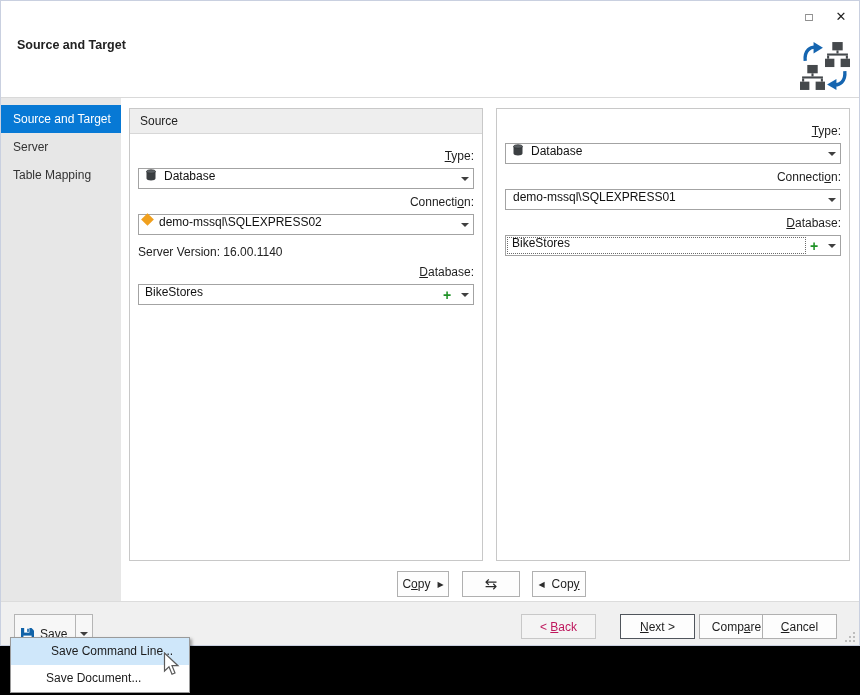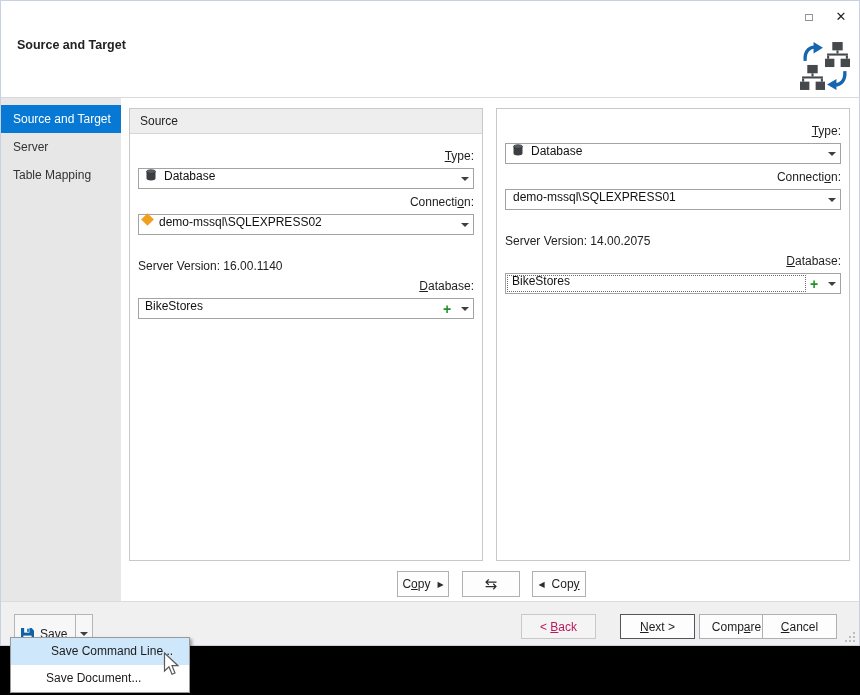--- a/index.html
+++ b/index.html
@@ -37,21 +37,21 @@
   .combo .ico { display:inline-flex; margin-left:6px; }
   .combo .txt { margin-left:7px; white-space:nowrap; }
   .combo .txt-indent { }
   .arrow-zone { position:absolute; right:0; top:0; width:17px; height:19px;
                 display:flex; align-items:center; justify-content:center; }
   .tri-down { width:0; height:0; border-left:4px solid transparent; border-right:4px solid transparent;
               border-top:4px solid #3f3f3f; }
   .diamond { width:9px; height:9px; background:#f0a01e; transform:rotate(45deg); margin-left:4px; }
   .plus-zone { position:absolute; right:19px; top:0; height:19px; width:14px; display:flex;
                align-items:center; justify-content:center; color:#1f9226; font-weight:bold; font-size:14px; }
-  .server-version { font-size:12px; color:#222; margin:24px 0 1px 0; }
+  .server-version { font-size:12px; color:#222; margin:10px 0 1px 0; }
   .focus-rect { position:absolute; left:1px; top:1px; bottom:1px; right:34px; border:1px dotted #6b6b6b; }
   
   .btn { position:absolute; background:#fdfdfd; border:1px solid #b0b0b0; font-size:12px; color:#1e1e1e;
          display:flex; align-items:center; justify-content:center; gap:7px; }
   .btn-copy-right { left:396px; top:570px; width:52px; height:26px; }
   .btn-swap { left:461px; top:570px; width:58px; height:26px; font-size:15px; color:#2b2b2b; }
   .btn-copy-left { left:531px; top:570px; width:54px; height:26px; }
   .mini-arrow { font-size:8px; color:#2c2c2c; }
   
   .footer { position:absolute; left:0; top:600px; width:858px; height:44px; background:#f0f0f0;
@@ -172,21 +172,20 @@
               <span class="tri-down"></span>
             </span>
         </div>
         <div class="field-label"><span>Connecti</span><span class="accel">o</span><span>n:</span></div>
         <div class="combo">
           <span class="txt txt-indent">demo-mssql\SQLEXPRESS01</span>
           <span class="arrow-zone">
               <span class="tri-down"></span>
             </span>
         </div>
-        <div class="server-version">Server Version: 14.00.2075</div>
         <div class="field-label"><span></span><span class="accel">D</span><span>atabase:</span></div>
         <div class="combo">
           <span class="focus-rect"></span>
           <span class="txt" style="margin-left:6px">BikeStores</span>
           <span class="plus-zone">+</span>
           <span class="arrow-zone">
               <span class="tri-down"></span>
             </span>
         </div>
       </div>

